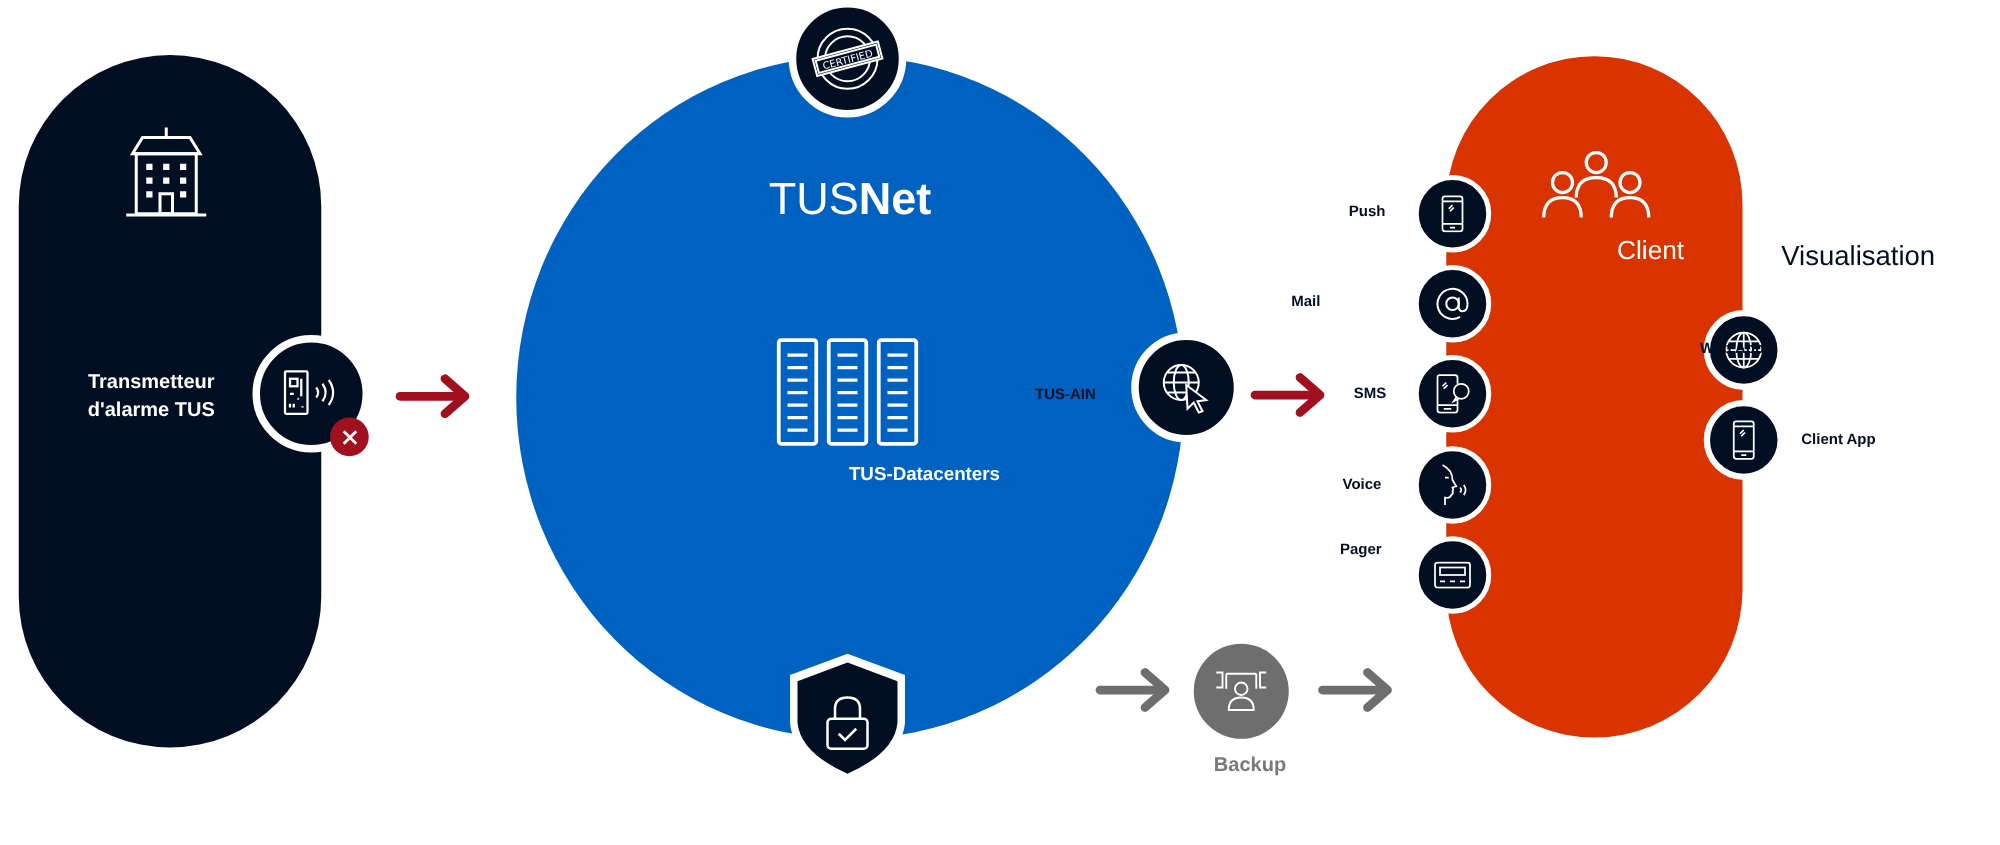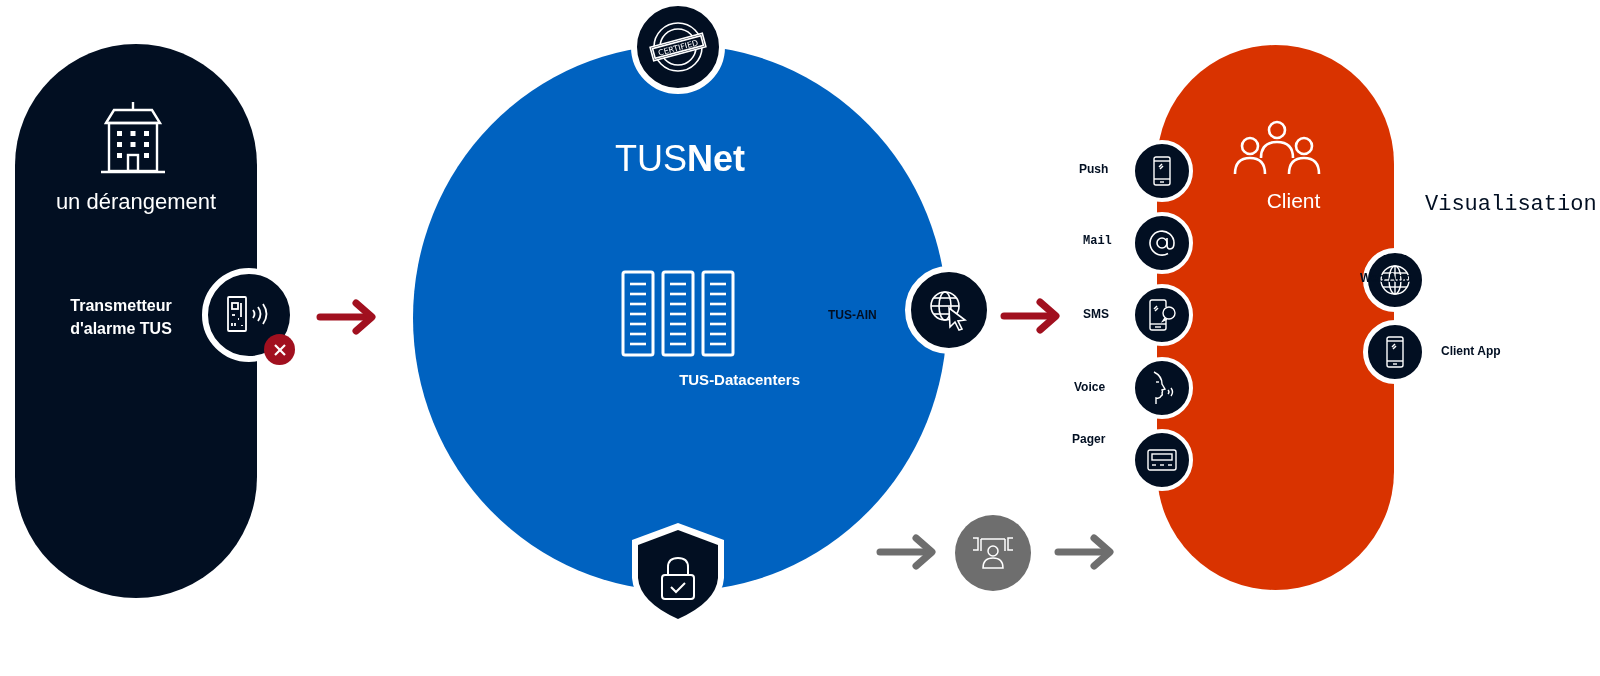--- a/index.html
+++ b/index.html
@@ -17,22 +17,22 @@
                  border-radius: 119px; }
   .node { position: absolute; border-radius: 50%; background: #020f22; border: 6px solid #ffffff;
           box-sizing: border-box; display: flex; align-items: center; justify-content: center; }
   .node svg { display: block; }
   .lbl { position: absolute; color: #020f22; font-weight: bold; font-size: 12px; white-space: nowrap; }
   .white { color: #ffffff; }
   .title-left { left: 15px; width: 242px; top: 188px; font-size: 22px; line-height: 27px; color: #fff; text-align: center; }
   .tus-title { left: 413px; width: 534px; top: 138px; font-size: 36px; color: #fff; text-align: center; }
   .tus-title b { font-weight: bold; }
   .dc-label { left: 560px; width: 240px; top: 371px; font-size: 15px; font-weight: bold; color: #fff; text-align: right; }
-  .client-label { left: 1175px; width: 237px; top: 189px; font-size: 21px; color: #fff; text-align: center; }
-  .visual-title { left: 1425px; top: 192px; font-size: 22px; color: #020f22; font-family: Liberation Mono, monospace; }
+  .client-label { left: 1202px; width: 237px; top: 189px; font-size: 21px; color: #fff; text-align: center; }
+  .visual-title { left: 1425px; top: 192px; font-size: 22px; color: #020f22; }
   .backup-label { left: 880px; width: 240px; top: 601px; font-size: 16px; font-weight: bold; color: #7a7a7a; text-align: center; line-height: 23px; }
 </style>
 </head>
 <body>
 
 <div id="pill-left" class="abs"></div>
 <div id="net-circle" class="abs"></div>
 <div id="client-pill" class="abs"></div>
 
 <div class="abs" style="left:100px;top:101px;">
@@ -48,21 +48,20 @@
       <rect x="17" y="41" width="5" height="5"></rect>
         <rect x="30.5" y="41" width="5" height="5"></rect>
         <rect x="44" y="41" width="5" height="5"></rect>
       <rect x="17" y="52" width="5" height="5"></rect>
         <rect x="44" y="52" width="5" height="5"></rect>
     </g>
     <rect x="28" y="54" width="10" height="16"></rect>
   </svg>
 </div>
 <div class="abs title-left">
-  <div>un dérangement</div>
 </div>
 
 <div class="lbl white" style="left:55px;top:294px;width:132px;text-align:center;line-height:23px;font-size:16px;">
   <div>Transmetteur</div>
   <div>d'alarme TUS</div>
 </div>
 <div class="node" style="left:202px;top:268px;width:94px;height:94px;">
   <svg width="46" height="40" viewBox="0 0 46 40" fill="none" stroke="#fff" stroke-width="1.8">
     <rect x="2" y="2" width="18" height="34" rx="1"></rect>
     <rect x="6" y="8" width="6" height="6"></rect>
@@ -173,21 +172,21 @@
   <svg width="22" height="30" viewBox="0 0 22 30" fill="none" stroke="#fff" stroke-width="1.4">
     <rect x="3" y="1" width="16" height="28" rx="2"></rect>
       <line x1="3" y1="23" x2="19" y2="23"></line>
       <line x1="9" y1="26" x2="13" y2="26"></line>
       <line x1="3" y1="5" x2="19" y2="5"></line>
     <line x1="8" y1="11" x2="11" y2="8"></line>
       <line x1="9" y1="13" x2="12" y2="10"></line>
   </svg>
 </div>
 
-<div class="lbl" style="left:1083px;top:234px;font-family:Liberation Mono, monospace;">Mail</div>
+<div class="lbl" style="left:1033px;top:234px;">Mail</div>
 <div class="node" style="left:1131px;top:212px;width:62px;height:62px;border-width:4px;">
   <svg width="28" height="28" viewBox="0 0 28 28" fill="none" stroke="#fff" stroke-width="1.6">
     <circle cx="14" cy="14" r="5"></circle>
       <path d="M19 9 V16 Q19 20 22 20 Q26 20 26 14 A12 12 0 1 0 20 24.5"></path>
   </svg>
 </div>
 
 <div class="lbl" style="left:1083px;top:307px;">SMS</div>
 <div class="node" style="left:1131px;top:284px;width:62px;height:62px;border-width:4px;">
   <svg width="30" height="32" viewBox="0 0 30 32" fill="none" stroke="#fff" stroke-width="1.4">
@@ -277,13 +276,14 @@
     <path d="M12 33 Q12 23 22 23 Q32 23 32 33 Z"></path>
   </svg>
 </div>
 <svg class="abs" style="left:1054px;top:532px;" width="64" height="40" viewBox="0 0 64 40">
   <g stroke="#6e6e6e" stroke-width="7" stroke-linecap="round" stroke-linejoin="round" fill="none">
     <line x1="4" y1="20" x2="54" y2="20"></line>
       <polyline points="40,6 56,20 40,34"></polyline>
   </g>
 </svg>
 <div class="abs backup-label">
+  <div>Backup</div>
 </div>
 
 </body></html>

